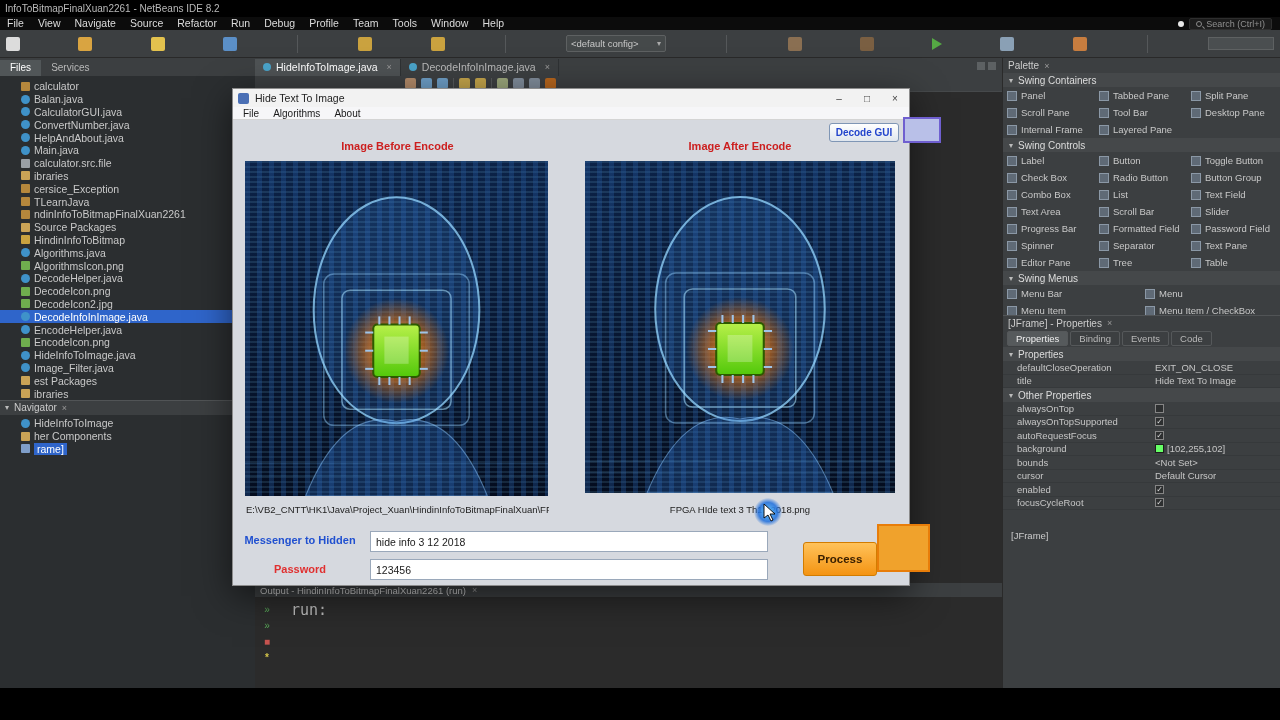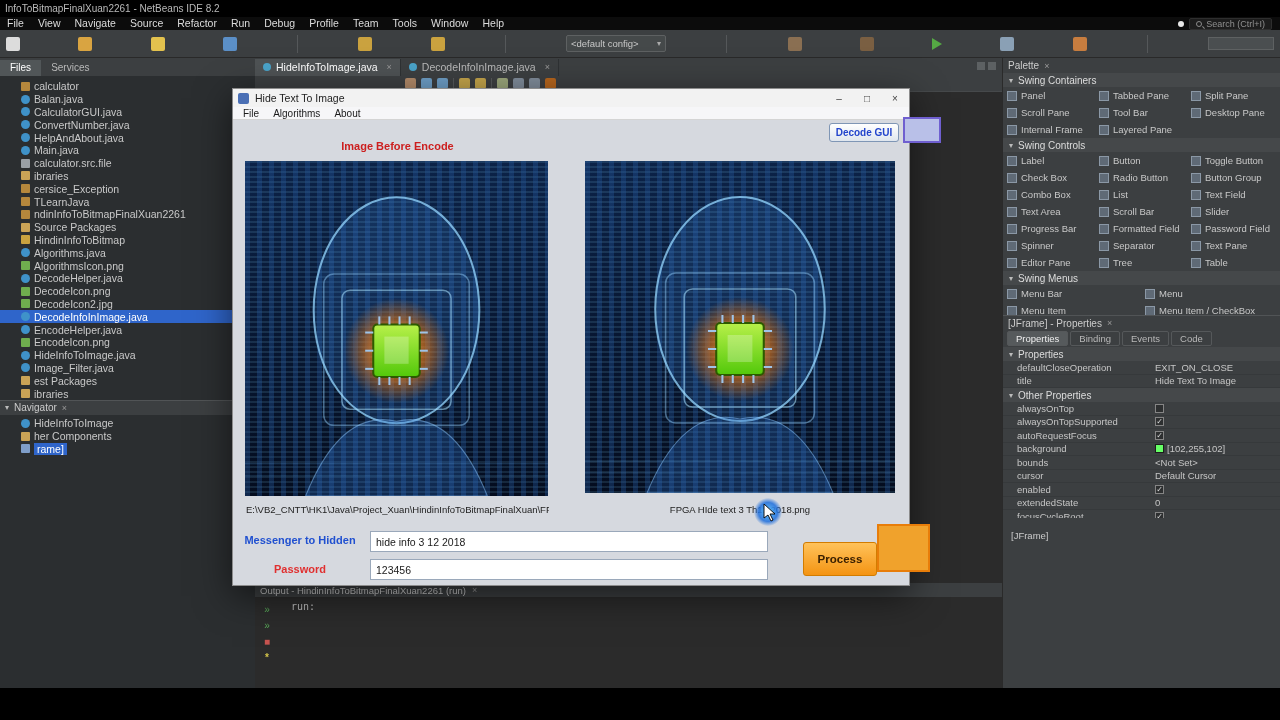--- a/index.html
+++ b/index.html
@@ -80,21 +80,21 @@
   .pval.color .swatch { display:inline-block; }
   #otherRows { overflow:hidden; height:116px; flex:none; }
   .jframe-footer { margin-top:12px; padding-left:8px; font-size:9.5px; color:#cccccc; }
 
   
   #output { left:255px; top:583px; width:747px; height:105px; background:#2b2b2b; }
   #output .ohdr { height:14px; background:#3c3f41; display:flex; align-items:center; gap:6px; padding-left:5px; font-size:9.5px; color:#c9c9c9; }
   #output .ohdr .x { color:#999; font-size:9px; }
   .oicons { position:absolute; left:4px; top:22px; display:flex; flex-direction:column; gap:6px; width:16px; align-items:center; }
   .oicons span { font-size:10px; line-height:10px; }
-  .orun { position:absolute; left:36px; top:18px; font-family:"DejaVu Sans Mono", monospace; font-size:10px; color:#bbbbbb; }
+  .orun { position:absolute; left:36px; top:18px; font-family:"DejaVu Sans Mono", monospace; font-size:15px; color:#bbbbbb; }
 
   #bottombar { left:0; top:688px; width:1280px; height:32px; background:#000; }
 
   
   #dialog { left:232px; top:88px; width:678px; height:498px; background:#d6d9df; border:1px solid #8c8c8c; box-shadow:0 10px 34px rgba(0,0,0,.55); z-index:20; }
   .dtitle { height:18px; background:#f2f2f2; display:flex; align-items:center; }
   .dappicon { width:11px; height:11px; background:#4a6fb5; border-radius:2px; margin:0 6px 0 5px; }
   .dtitle .txt { font-size:10.5px; color:#222; flex:1; }
   .winbtn { width:28px; height:18px; display:flex; align-items:center; justify-content:center; font-size:10px; color:#444; }
   .dmenu { height:13px; background:#f6f6f8; border-bottom:1px solid #d4d4d4; display:flex; align-items:center; padding-left:3px; }
@@ -651,27 +651,20 @@
 
         <div class="prow">
           <span class="pkey">enabled</span>
           <span class="pval check-on">
 
             <span class="chk"></span>
             <span></span>
           </span>
         </div>
 
-        <div class="prow">
-          <span class="pkey">extendedState</span>
-          <span class="pval text">
-
-            <span>0</span>
-          </span>
-        </div>
 
         <div class="prow">
           <span class="pkey">focusCycleRoot</span>
           <span class="pval check-on">
 
             <span class="chk"></span>
             <span></span>
           </span>
         </div>
       </div>
@@ -704,20 +697,21 @@
     </div>
     <div class="dmenu">
 
     <span>File</span>
         <span>Algorithms</span>
         <span>About</span>
       </div>
     <div class="dcontent">
       <div class="decode-btn">Decode GUI</div>
       <div class="imghdr" style="left:13px;width:303px">Image Before Encode</div>
+      <div class="imghdr" style="left:352px;width:310px">Image After Encode</div>
 
       <div class="holo" style="left:12px;width:303px;height:335px">
         <svg viewBox="0 0 300 332" preserveAspectRatio="none">
           <defs>
             <radialGradient id="gL">
                 <stop offset="0%" stop-color="#ffc063" stop-opacity="0.95"></stop>
                 <stop offset="55%" stop-color="#ff7a00" stop-opacity="0.55"></stop>
                 <stop offset="100%" stop-color="#ff7a00" stop-opacity="0"></stop>
               </radialGradient>
             <linearGradient id="cL" x1="0" y1="0" x2="0" y2="1">

